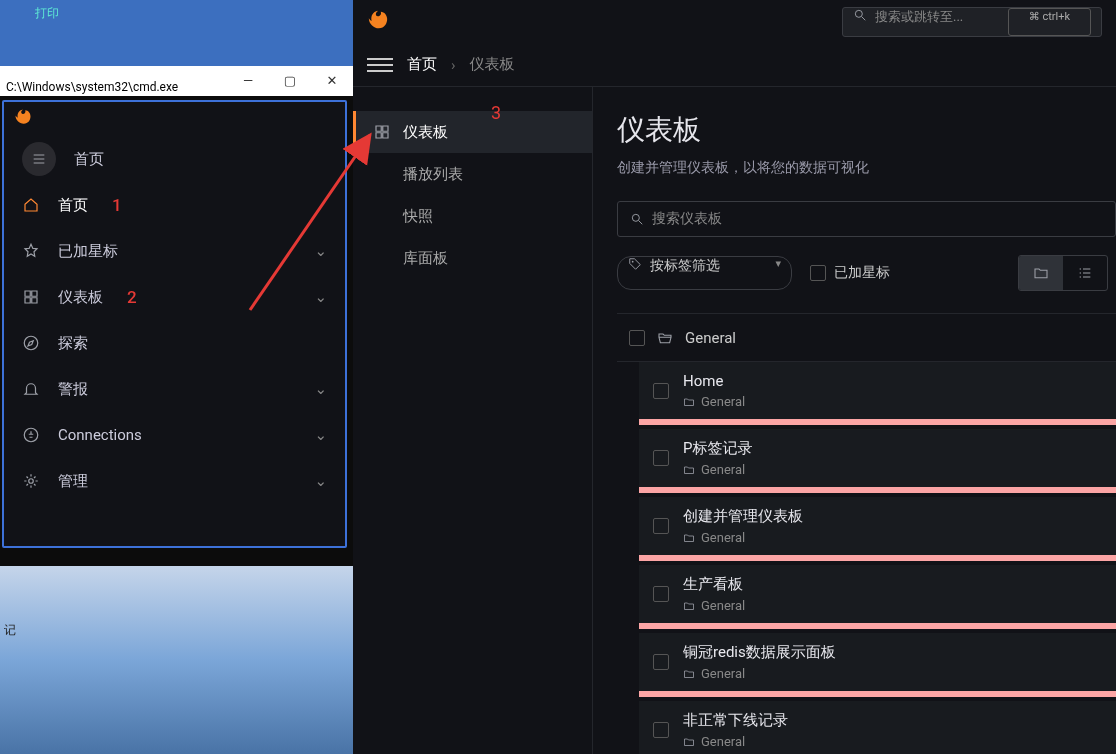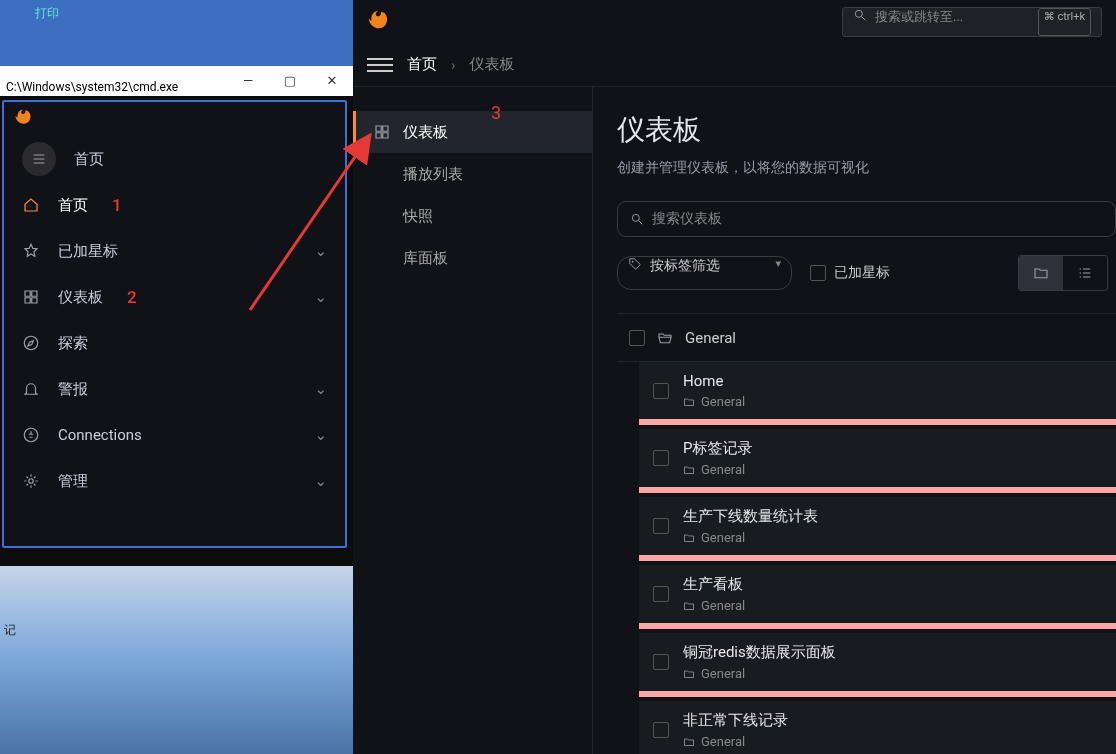--- a/index.html
+++ b/index.html
@@ -109,21 +109,21 @@
     .search-box {
       display: flex; 
       background: #1f2126;
       border: 1px solid #3a3c42;
       border-radius: 3px;
       height: 30px; width: 260px;
       padding: 0 10px; gap: 8px;
       color: #888;
       font-size: 13px;
     }
-    .kbd { border: 1px solid #555; border-radius: 3px; padding: 1px 5px; font-size: 11px; color: #aaa; margin-left: auto; }
+    .kbd { border: 1px solid #555; border-radius: 3px; padding: 1px 20px; font-size: 11px; color: #aaa; margin-left: auto; }
 
     .breadcrumb-bar {
       height: 44px;
       display: flex; align-items: center;
       padding: 0 14px; gap: 14px;
       border-bottom: 1px solid #24262c;
       font-size: 15px;
     }
     .burger-btn { width: 26px; display: flex; flex-direction: column; gap: 4px; cursor: pointer; }
     .burger-btn span { height: 2px; background: #ccc; }
@@ -158,21 +158,21 @@
       overflow: hidden;
     }
     .page-title { font-size: 28px; color: #e6e6ec; font-weight: 400; }
     .page-sub { font-size: 14px; color: #9a9aaa; margin-top: 10px; }
 
     .search-input {
       margin-top: 24px;
       height: 36px; width: 100%;
       background: #111217;
       border: 1px solid #3a3c42;
-      border-radius: 9px;
+      border-radius: 3px;
       display: flex; align-items: center;
       padding: 0 12px; gap: 8px;
       color: #888; font-size: 14px;
     }
 
     .filter-row {
       margin-top: 18px;
       display: flex; align-items: center; gap: 12px;
     }
     .tag-filter {
@@ -441,21 +441,21 @@
                   <svg width="12" height="12" viewBox="0 0 24 24">
                     <path class="icon-stroke" d="M3 6h6l2 2h10v11H3V6z"></path>
                   </svg>
                   <span>General</span>
                 </span>
               </div>
             </div>
             <div class="dash-row">
               <span class="chkbox"></span>
               <div class="dash-info">
-                <span class="dash-title">生产下线数量统计表</span>
+                <span class="dash-title">创建并管理仪表板</span>
                 <span class="dash-folder">
                   <svg width="12" height="12" viewBox="0 0 24 24">
                     <path class="icon-stroke" d="M3 6h6l2 2h10v11H3V6z"></path>
                   </svg>
                   <span>General</span>
                 </span>
               </div>
             </div>
             <div class="dash-row">
               <span class="chkbox"></span>

